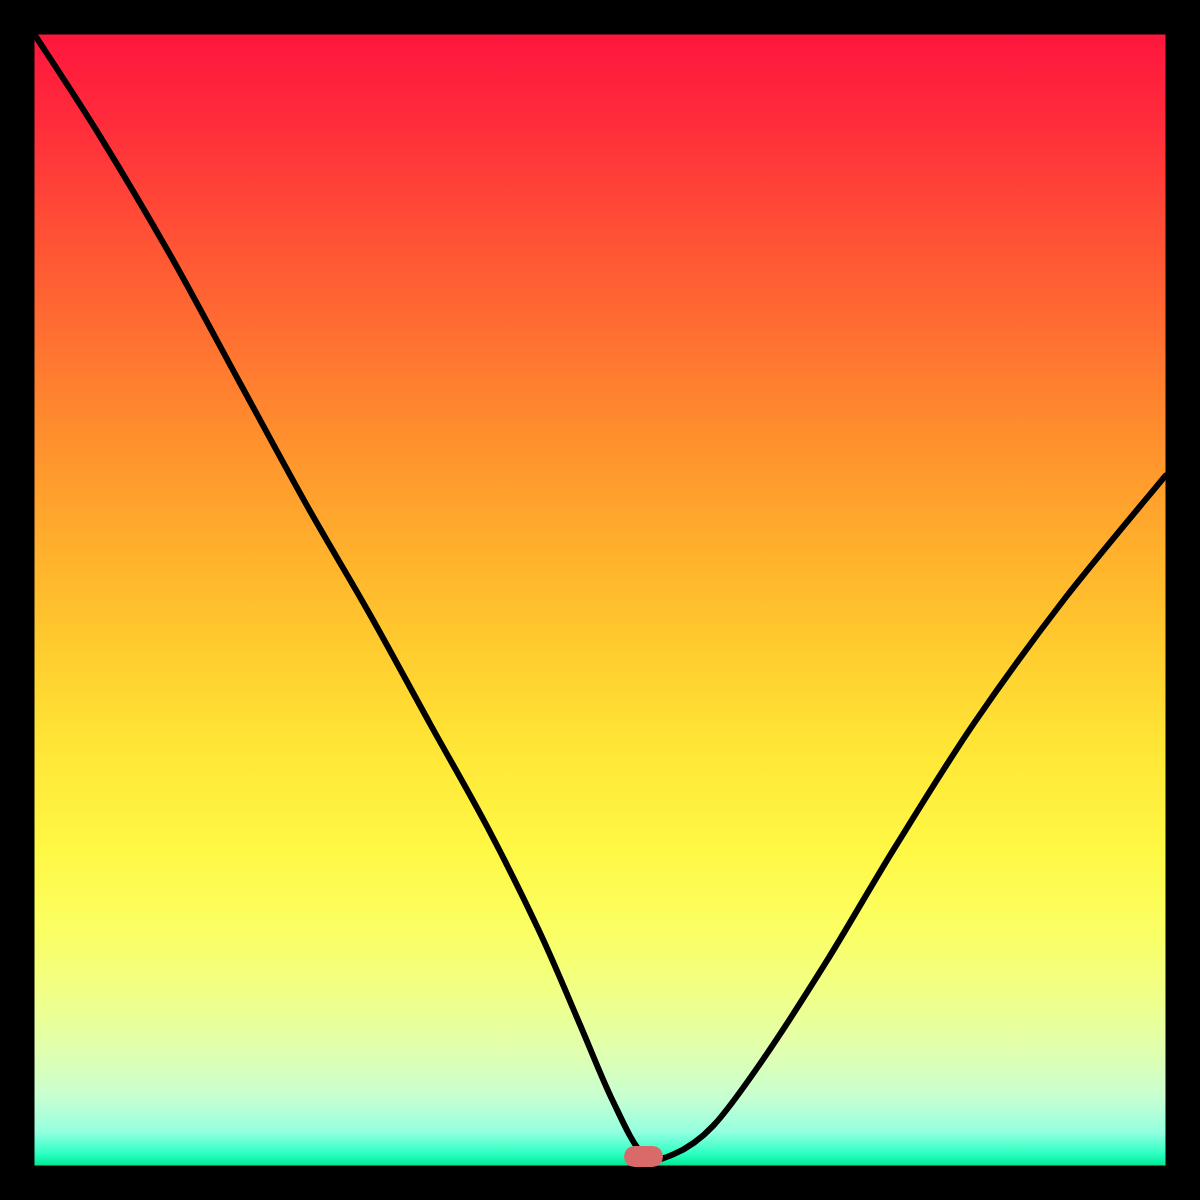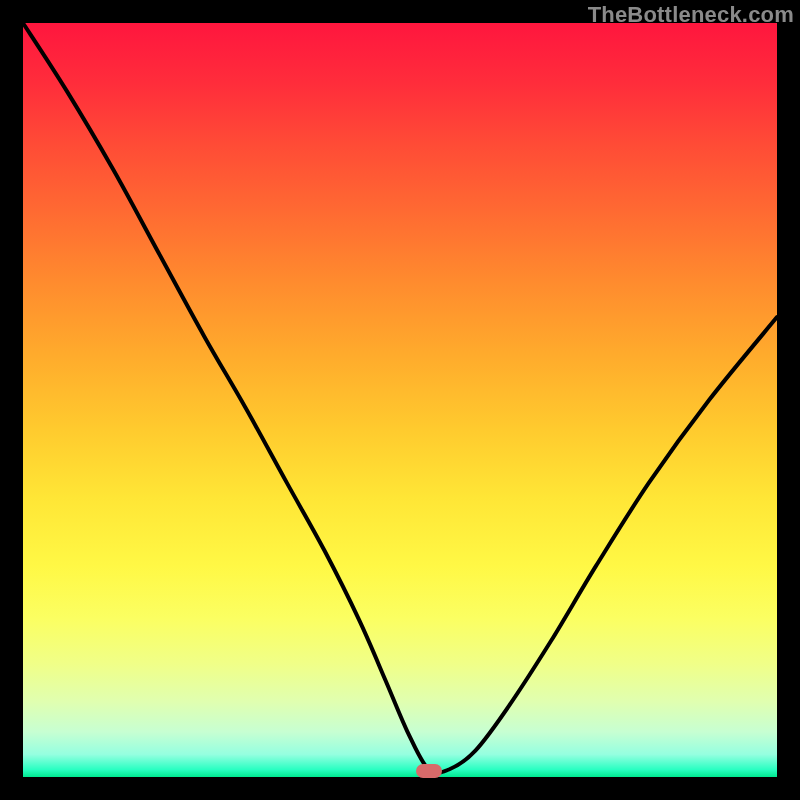--- a/index.html
+++ b/index.html
@@ -75,14 +75,13 @@
 
 <div class="frame">
   <div class="plot"></div>
 
   <svg class="curve" viewBox="0 0 754 754" preserveAspectRatio="none">
     <path id="curve-path" d="M 0 0 C 7.3 11.3, 28.7 43.4, 43.7 67.9 C 58.8 92.4, 75.1 120.0, 90.5 147.0 C 105.8 174.0, 120.6 202.3, 135.7 230.0 C 150.8 257.6, 166.5 287.1, 181.0 312.9 C 195.4 338.7, 208.6 360.0, 222.4 384.5 C 236.3 409.0, 250.7 436.1, 263.9 459.9 C 277.1 483.8, 289.7 505.2, 301.6 527.8 C 313.5 550.4, 325.5 574.3, 335.5 595.7 C 345.6 617.0, 353.8 637.1, 361.9 656.0 C 370.1 674.8, 377.3 693.7, 384.5 708.8 C 391.8 723.8, 398.7 740.2, 405.7 746.5 C 412.6 752.7, 418.2 749.6, 426.0 746.5 C 433.8 743.3, 442.3 738.3, 452.4 727.6 C 462.5 716.9, 473.8 700.6, 486.3 682.4 C 498.9 664.1, 513.3 641.5, 527.8 618.3 C 542.3 595.0, 556.7 569.3, 573.0 542.9 C 589.4 516.5, 607.0 487.6, 625.8 459.9 C 644.7 432.3, 664.8 404.6, 686.1 377.0 C 707.5 349.4, 742.7 307.9, 754.0 294.1" fill="none" stroke="#000" stroke-width="4" stroke-linejoin="round" stroke-linecap="round"></path>
   </svg>
 
   <div id="min-marker" class="marker" style="left: 415.652px; top: 763.968px; background: rgb(216, 106, 106);"></div>
 
-  <div class="watermark">TheBottleneck.com</div>
 </div>
 
 </body></html>

